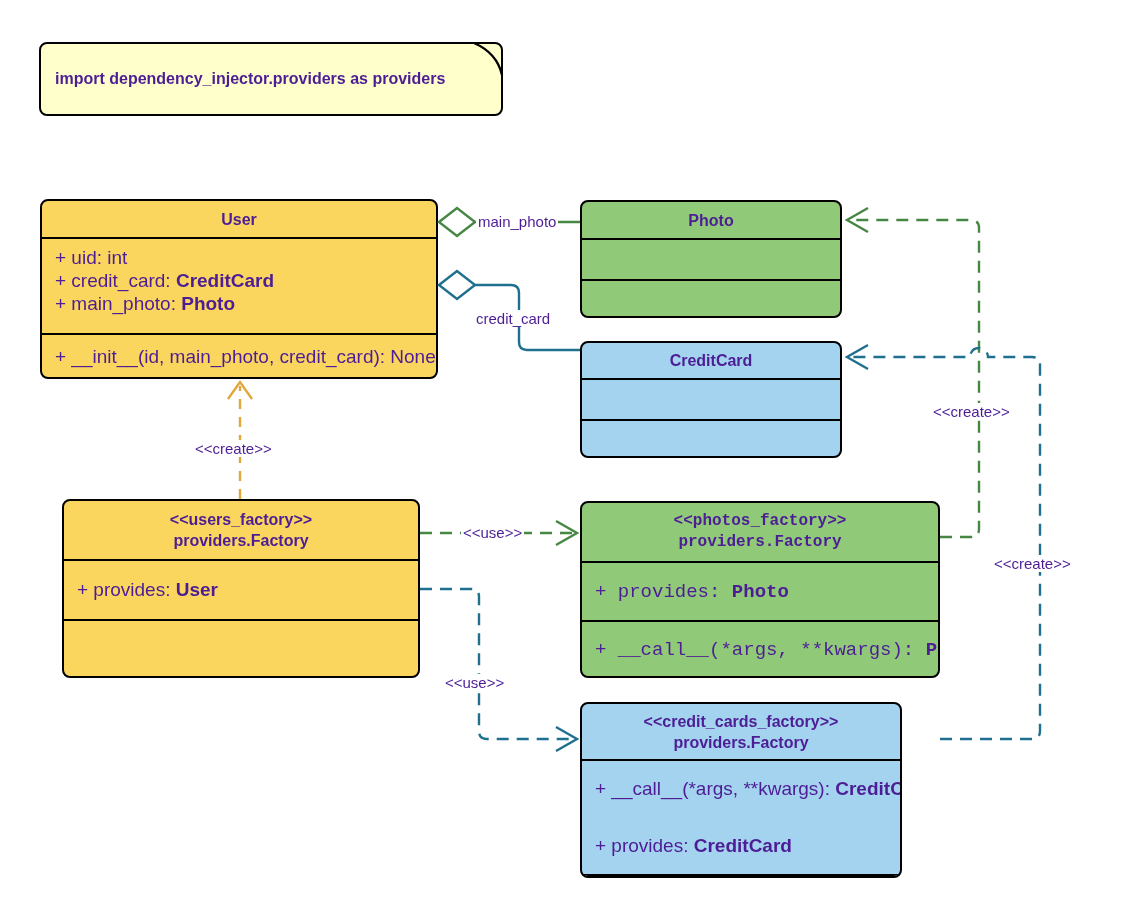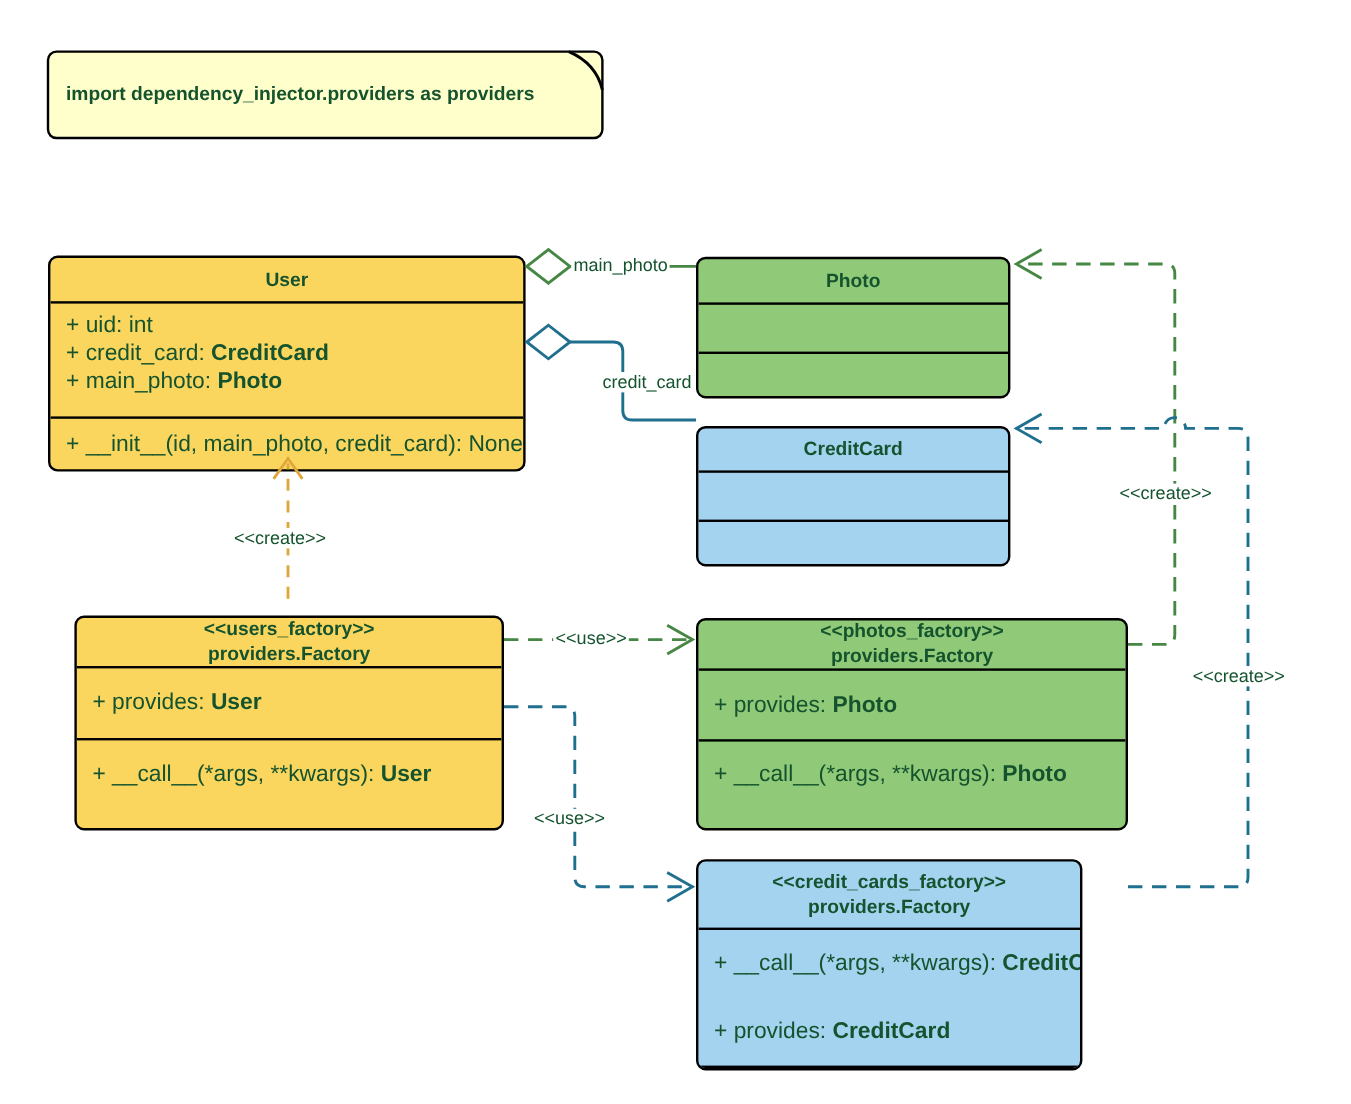--- a/index.html
+++ b/index.html
@@ -1,25 +1,25 @@
 <!DOCTYPE html>
 <html style="--note-fill: #FFFFCC; --yellow-fill: #FBD65F; --green-fill: #90C978; --blue-fill: #A4D3F0; --border: #000000; --amber-line: #E0A83C; --green-line: #468743; --teal-line: #1F6F8E;"><head>
 <meta charset="utf-8">
 <style>
   :root{
     --note-fill:#FFFFCC; --yellow-fill:#FBD65F; --green-fill:#90C978; --blue-fill:#A4D3F0;
     --border:#000000; --amber-line:#E0A83C; --green-line:#468743; --teal-line:#1F6F8E;
   }
   html,body{margin:0;padding:0;background:#fff;}
   .canvas{position:relative;width:1126px;height:920px;background:#fff;
-          font-family:"Liberation Sans","DejaVu Sans",sans-serif;color:#14532d;overflow:hidden;}
+          font-family:"Liberation Sans","DejaVu Sans",sans-serif;color:#4c1d95;overflow:hidden;}
 
   
   .cls{position:absolute;box-sizing:border-box;border:2px solid var(--border);
-       border-radius:8px;overflow:hidden;z-index:1;margin-top:14px;}
+       border-radius:8px;overflow:hidden;z-index:1;}
   .sect{box-sizing:border-box;}
   .sect.divided{border-bottom:2px solid var(--border);}
   .t{display:flex;flex-direction:column;align-items:center;justify-content:center;
      font-weight:bold;font-size:16px;line-height:21px;text-align:center;}
   .member{font-size:19px;padding-left:13px;white-space:nowrap;}
   .mtype{font-weight:bold;}
   .vcenter{display:flex;align-items:center;}
 
   #user{left:40px;top:199px;width:398px;height:180px;background:var(--yellow-fill);}
   #user .t{height:38px;}
@@ -32,23 +32,23 @@
   #photo .t{height:38px;}
   #photo .a{height:41px;}
   #photo .m{height:35px;}
 
   #creditcard{left:580px;top:341px;width:262px;height:117px;background:var(--blue-fill);}
   #creditcard .t{height:37px;}
   #creditcard .a{height:41px;}
   #creditcard .m{height:35px;}
 
   #users-factory{left:62px;top:499px;width:358px;height:179px;background:var(--yellow-fill);}
-  #photos-factory{left:580px;top:501px;width:360px;height:177px;background:var(--green-fill);}
+  #photos-factory{left:580px;top:501px;width:360px;height:177px;background:var(--green-fill);font-family:Liberation Mono, monospace;}
   #ccards-factory{left:580px;top:702px;width:322px;height:176px;background:var(--blue-fill);}
-  .factory .t{height:42px;}
+  .factory .t{height:60px;}
   .factory .a{height:59px;}
   .factory .m{height:56px;}
   #users-factory .a{height:60px;}
   #users-factory .m{height:57px;}
   #ccards-factory .t{height:57px;}
 
   
   .note{position:absolute;left:39px;top:42px;width:464px;height:74px;box-sizing:border-box;
         background:var(--note-fill);border:2px solid var(--border);border-radius:8px;
         display:flex;align-items:center;z-index:1;}
@@ -62,21 +62,21 @@
   .green{stroke:var(--green-line);}
   .teal{stroke:var(--teal-line);}
   .amber{stroke:var(--amber-line);}
   .black{stroke:var(--border);}
   .diamond{fill:#ffffff;stroke-width:2.4px;}
 
   
   .elabel{position:absolute;font-size:15px;line-height:17px;background:#fff;
           padding:0 2px;white-space:nowrap;z-index:3;}
   #lbl-main-photo{left:476px;top:213px;}
-  #lbl-credit-card{left:500px;top:310px;}
+  #lbl-credit-card{left:474px;top:310px;}
   #lbl-create-user{left:193px;top:440px;}
   #lbl-use-photos{left:461px;top:524px;}
   #lbl-use-ccards{left:443px;top:674px;}
   #lbl-create-photo{left:931px;top:403px;}
   #lbl-create-ccard{left:992px;top:555px;}
 </style>
 </head>
 <body>
 
 <div class="canvas">
@@ -109,23 +109,20 @@
     <div class="sect m"></div>
   </div>
 
   <div class="cls factory" id="users-factory">
     <div class="sect divided t">
       <span>&lt;&lt;users_factory&gt;&gt;</span>
       <span>providers.Factory</span>
     </div>
     <div class="sect divided a vcenter">
       <div class="member"><span>+ provides: </span><span class="mtype">User</span></div>
-    </div>
-    <div class="sect m vcenter">
-      <div class="member"><span>+ __call__(*args, **kwargs): </span><span class="mtype">User</span></div>
     </div>
   </div>
 
   <div class="cls factory" id="photos-factory">
     <div class="sect divided t">
       <span>&lt;&lt;photos_factory&gt;&gt;</span>
       <span>providers.Factory</span>
     </div>
     <div class="sect divided a vcenter">
       <div class="member"><span>+ provides: </span><span class="mtype">Photo</span></div>

